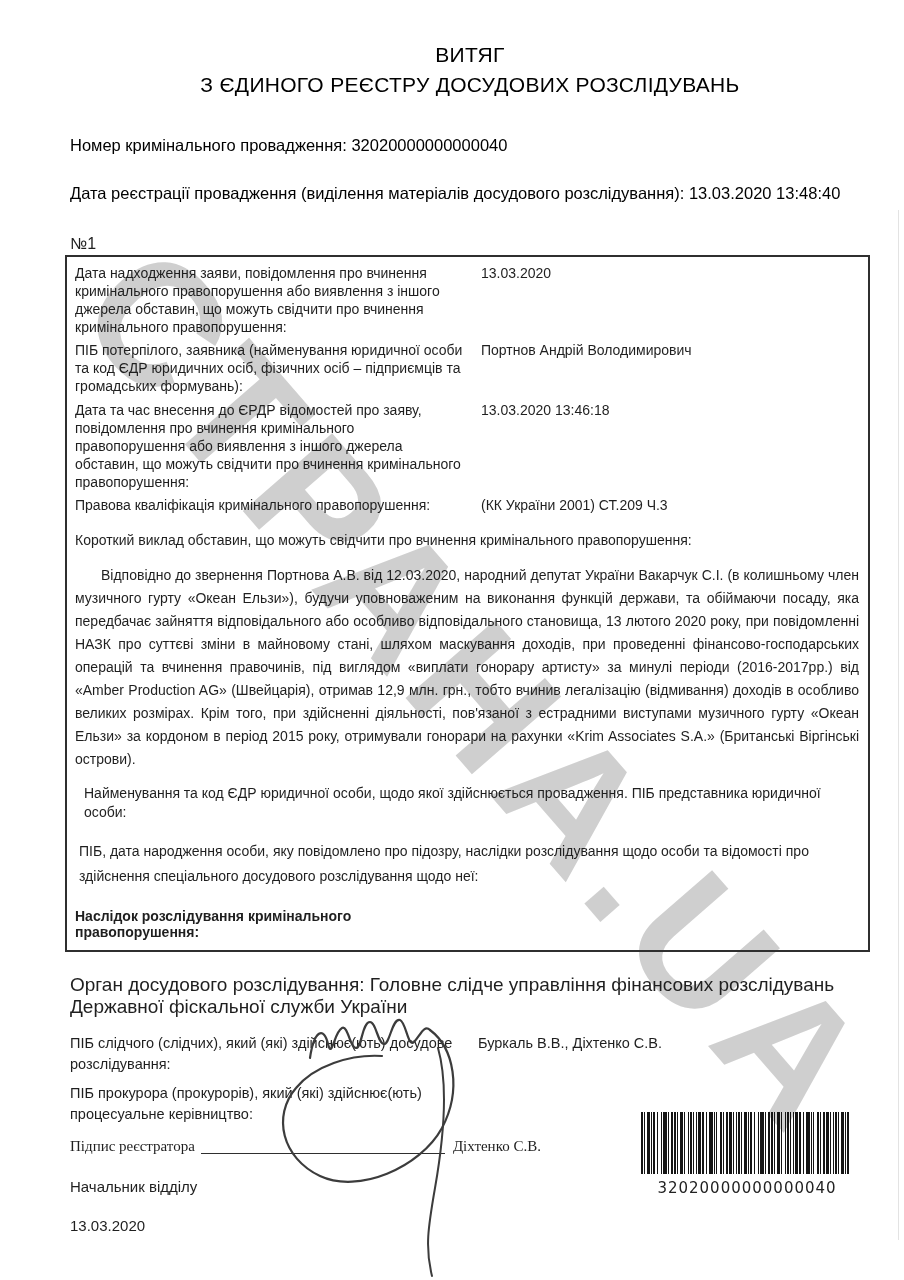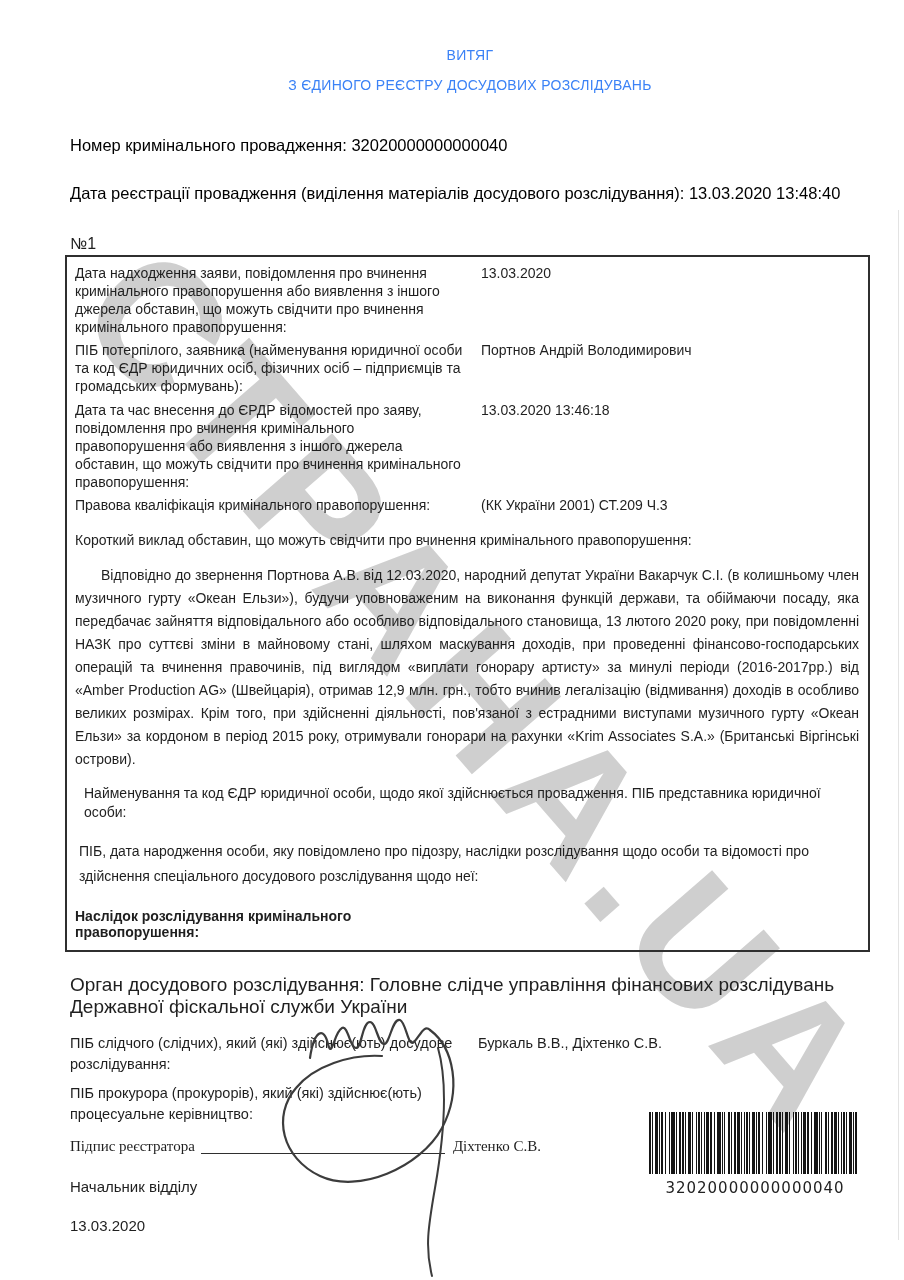--- a/index.html
+++ b/index.html
@@ -9,21 +9,21 @@
   }
   .watermark{
     position:absolute;left:192px;top:210px;z-index:0;
     font-size:172px;font-weight:bold;letter-spacing:12px;white-space:nowrap;
     color:#bdbdbd;opacity:.72;
     transform:rotate(49deg);transform-origin:0 0;
     pointer-events:none;
   }
   .edge-line{position:absolute;right:5px;top:210px;height:1030px;width:1px;background:#e3e3e3;z-index:0;}
   .content{position:relative;z-index:1;padding:40px 34px 0 70px;}
-  .title{ text-align:center;font-size:14px;line-height:30px;letter-spacing:.3px;color:#3b82f6;}
+  .title{ text-align:center;font-size:21px;line-height:30px;letter-spacing:.3px;color:#000000;}
   .hline{font-size:16.5px;margin:0;color:#000000;}
   .case-number{margin-top:36px;}
   .regdate{margin-top:26px;width:802px;line-height:24px;}
   .recno{font-size:16px;margin-top:30px;margin-bottom:2px;}
   .doc-table{
     border:2px solid #2f2f2f;width:805px;box-sizing:border-box;
     padding:7px 9px 10px 8px;font-size:14px;margin-left:-5px;
   }
   .trow{display:grid;grid-template-columns:392px 1fr;column-gap:14px;}
   .trow .tlabel{line-height:18px;}
@@ -40,21 +40,21 @@
   .org{font-size:19px;line-height:22px;margin:22px 0 0 0;width:805px;}
   .frow{display:grid;grid-template-columns:408px 1fr;margin-top:15px;font-size:14.5px;}
   .frow .flabel{line-height:21px;}
   .frow .fvalue{line-height:21px;padding-left:0px;}
   .prosec{font-size:14.5px;line-height:21px;margin:8px 0 0 0;width:420px;}
   .sigrow{margin-top:13px;font-size:15px;display:flex;align-items:flex-end;font-family:Liberation Serif, serif;}
   .sigline{display:inline-block;width:244px;border-bottom:1.6px solid #2f2f2f;height:14px;margin:0 8px 1px 6px;}
   .official{font-size:15px;margin:23px 0 0 0;}
   .docdate{font-size:15px;margin:22px 0 0 0;}
   .signature{position:absolute;left:262px;top:996px;z-index:2;}
-  .barcode{position:absolute;right:42px;top:1112px;width:214px;text-align:center;z-index:1;}
+  .barcode{position:absolute;right:50px;top:1112px;width:214px;text-align:center;z-index:1;}
   .barcode-num{font-size:15px;letter-spacing:1px;color:#222;margin-top:1px;font-family:"DejaVu Sans",sans-serif;}
 </style>
 </head>
 <body>
 
 <div class="page">
 
   <div class="watermark">СТРАНА.UA</div>
   <div class="edge-line"></div>
 

